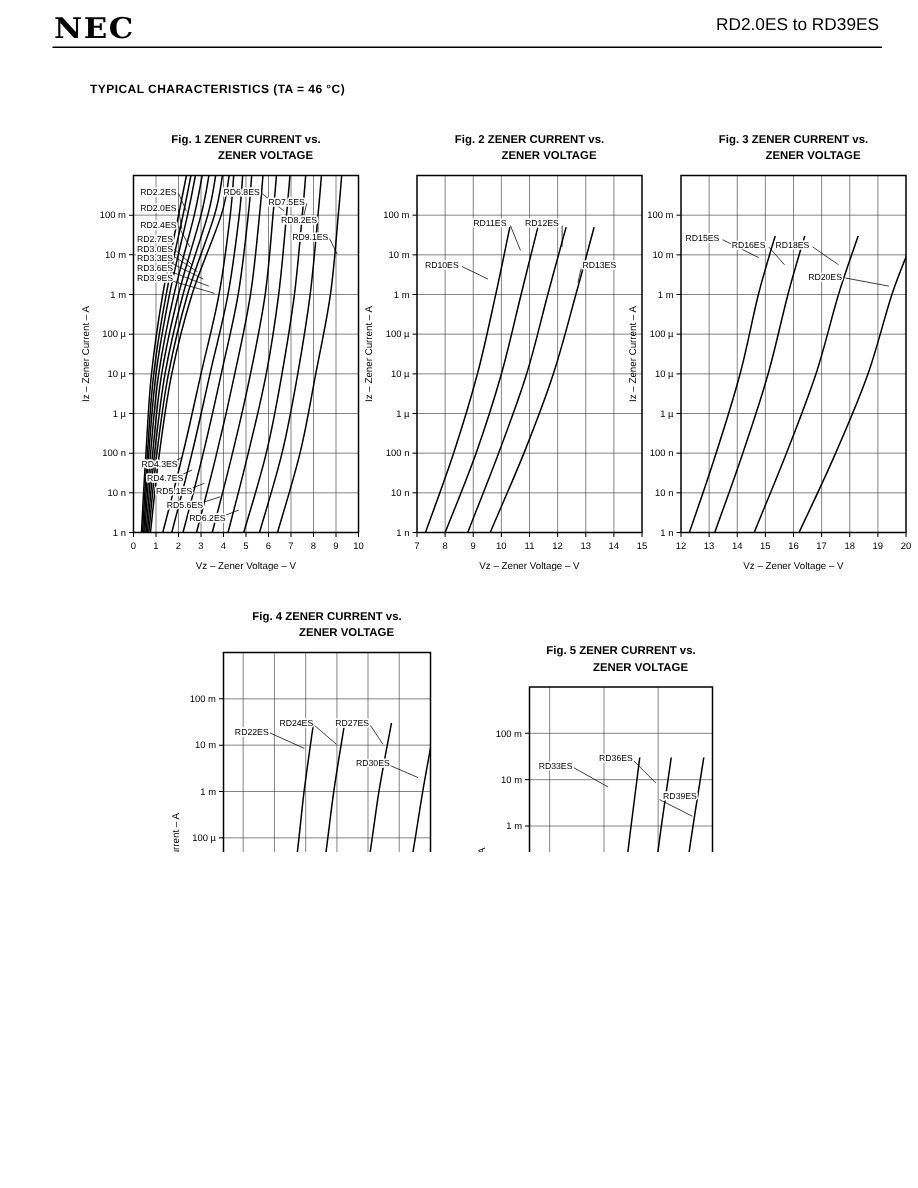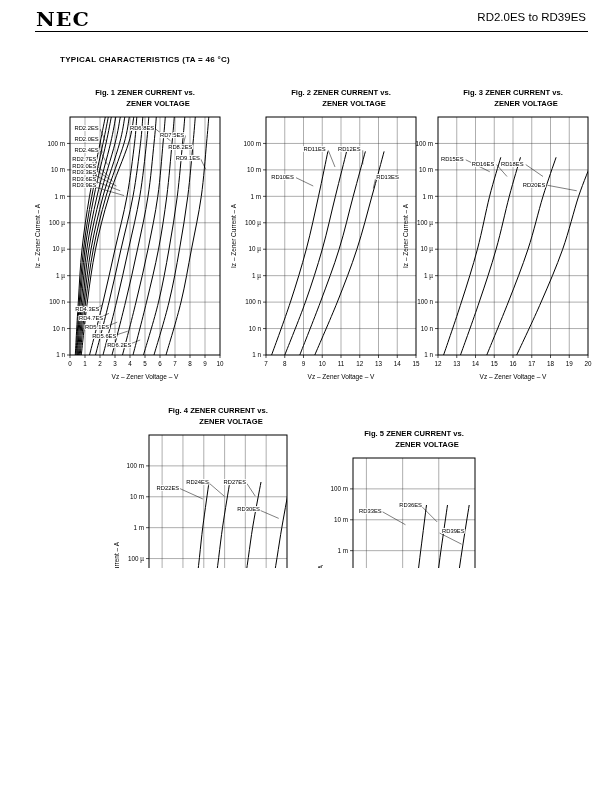--- a/index.html
+++ b/index.html
@@ -4,23 +4,23 @@
 <style>
   html,body{margin:0;padding:0;background:#fff}
   .page{position:relative;width:612px;height:568px;background:#fff;
         font-family:"Liberation Sans",sans-serif;color:#000;overflow:hidden}
   .nec-logo{position:absolute;left:36px;top:8px;font-family:"DejaVu Serif",serif;
             font-weight:bold;font-size:19px;letter-spacing:1px;transform:scaleX(1.08);transform-origin:left}
   .product-range{position:absolute;right:26px;top:11px;font-size:11.5px;font-weight:normal}
   .header-rule{position:absolute;left:35px;right:24px;top:31px;height:1px;background:#000}
   .section-title{position:absolute;left:60px;top:55px;font-size:8px;font-weight:bold;letter-spacing:0.3px}
   .chart{position:absolute}
-  .fig1{left:28px;top:82px}
-  .fig2{left:224px;top:82px}
-  .fig3{left:396px;top:82px}
+  .fig1{left:47px;top:82px}
+  .fig2{left:236px;top:82px}
+  .fig3{left:412px;top:82px}
   .fig4{left:104px;top:400px}
   .fig5{left:308px;top:423px}
   .watermark{position:absolute;left:288px;top:348px;font-size:38px;font-weight:bold;
              color:rgba(178,148,148,0.45);letter-spacing:3px;z-index:10;pointer-events:none;
              font-family:"DejaVu Sans",sans-serif;white-space:nowrap}
   .page-number{position:absolute;left:36px;top:752px;font-size:9px;font-weight:bold}
   .doc-ref{position:absolute;left:0;right:0;top:756px;text-align:center;font-size:6.5px}
   svg text{font-family:"Liberation Sans",sans-serif;fill:#000}
   .grid{stroke:#333;stroke-width:0.4}
   .frame{fill:none;stroke:#000;stroke-width:1}

